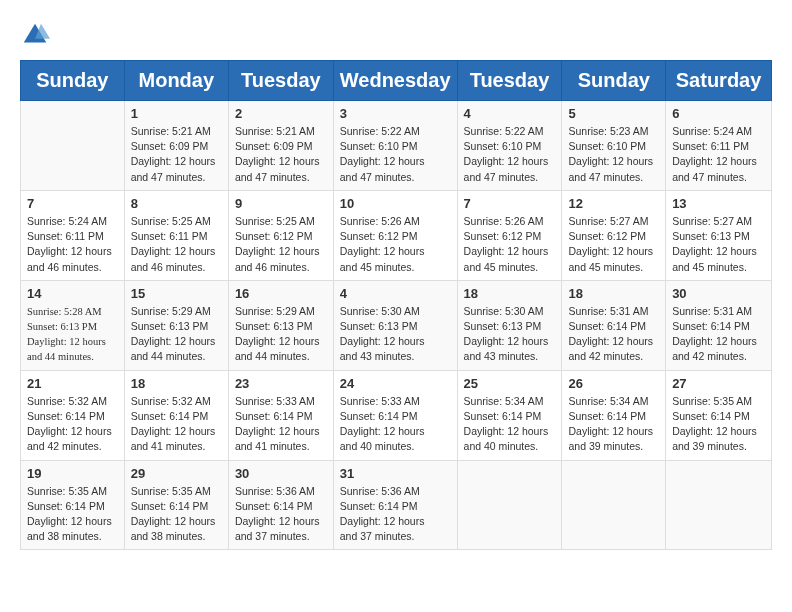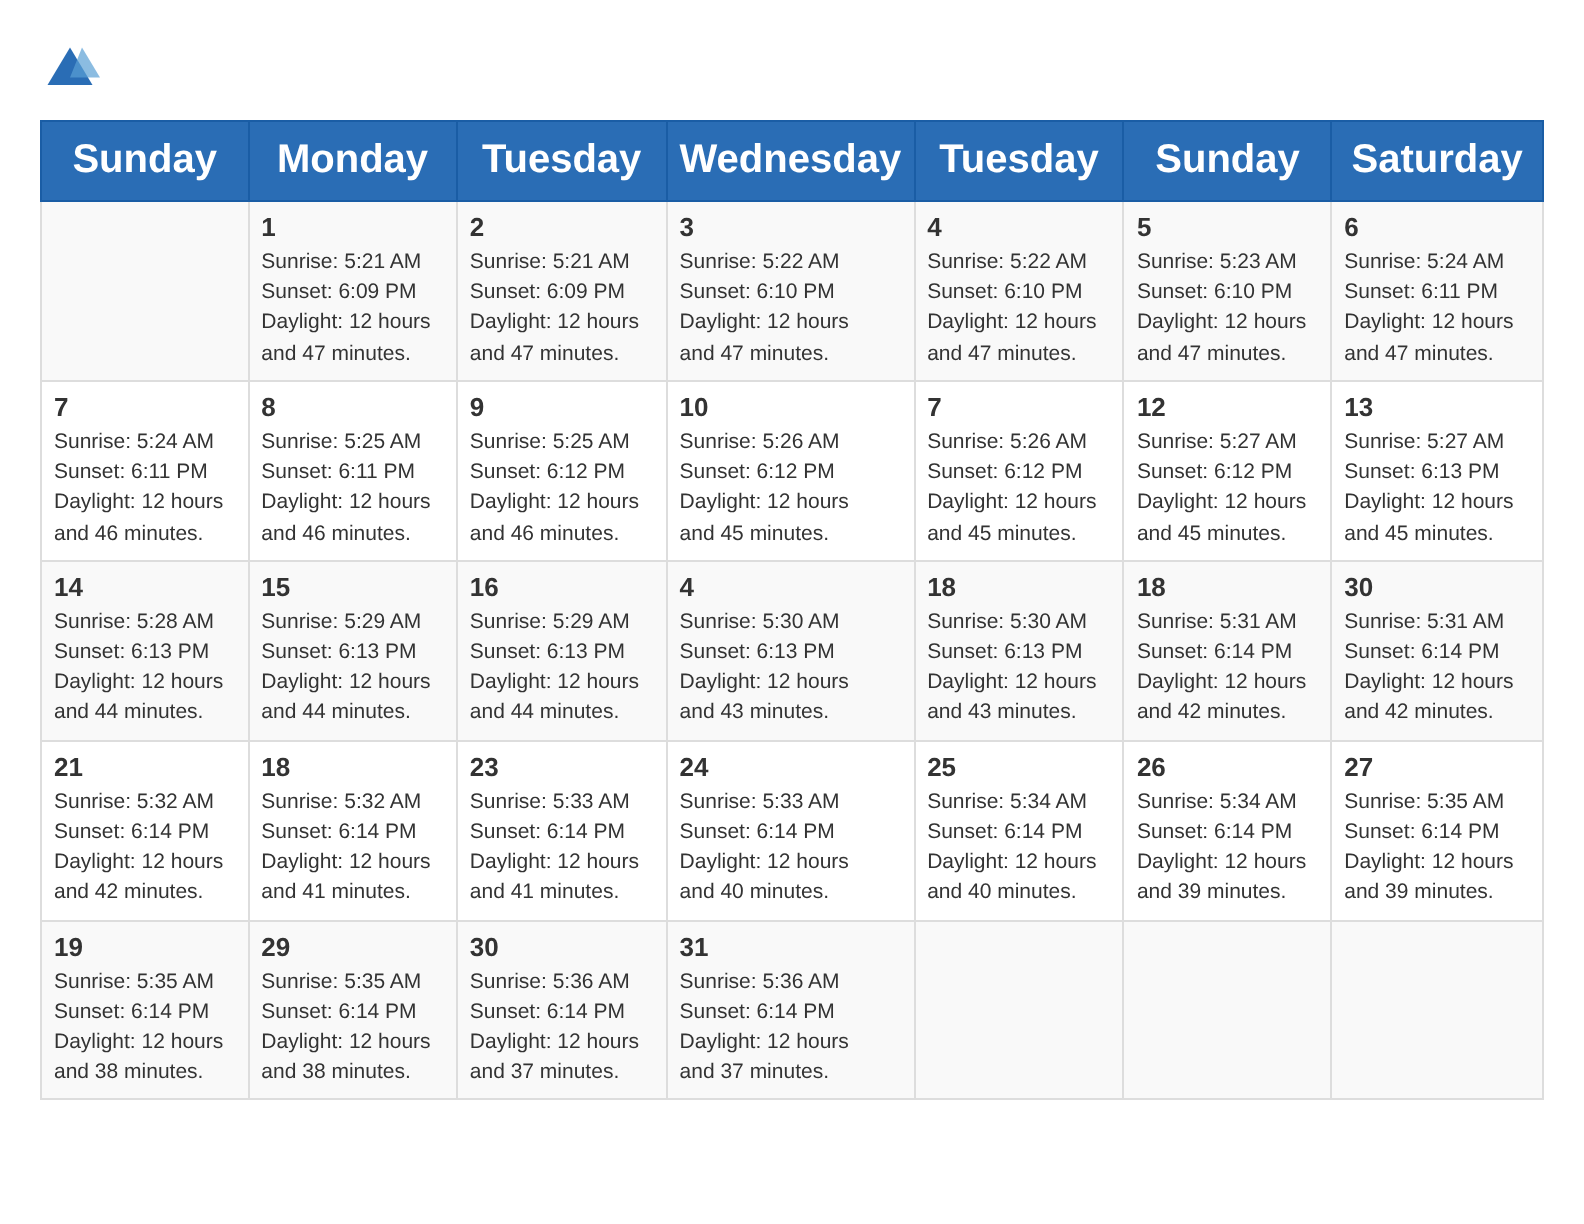--- a/index.html
+++ b/index.html
@@ -217,21 +217,21 @@
           <span class="day-number">13</span>
           <div class="day-info" style="white-space: pre-line;">Sunrise: 5:27 AM
 Sunset: 6:13 PM
 Daylight: 12 hours
 and 45 minutes.</div>
         </td>
       </tr>
       <tr>
         <td>
           <span class="day-number">14</span>
-          <div class="day-info" style="white-space: pre-line;">Sunrise: 5:28 AM
+          <div class="day-info" style="white-space: pre-line; font-family: Liberation Serif, serif;">Sunrise: 5:28 AM
 Sunset: 6:13 PM
 Daylight: 12 hours
 and 44 minutes.</div>
         </td>
         <td>
           <span class="day-number">15</span>
           <div class="day-info" style="white-space: pre-line;">Sunrise: 5:29 AM
 Sunset: 6:13 PM
 Daylight: 12 hours
 and 44 minutes.</div>

